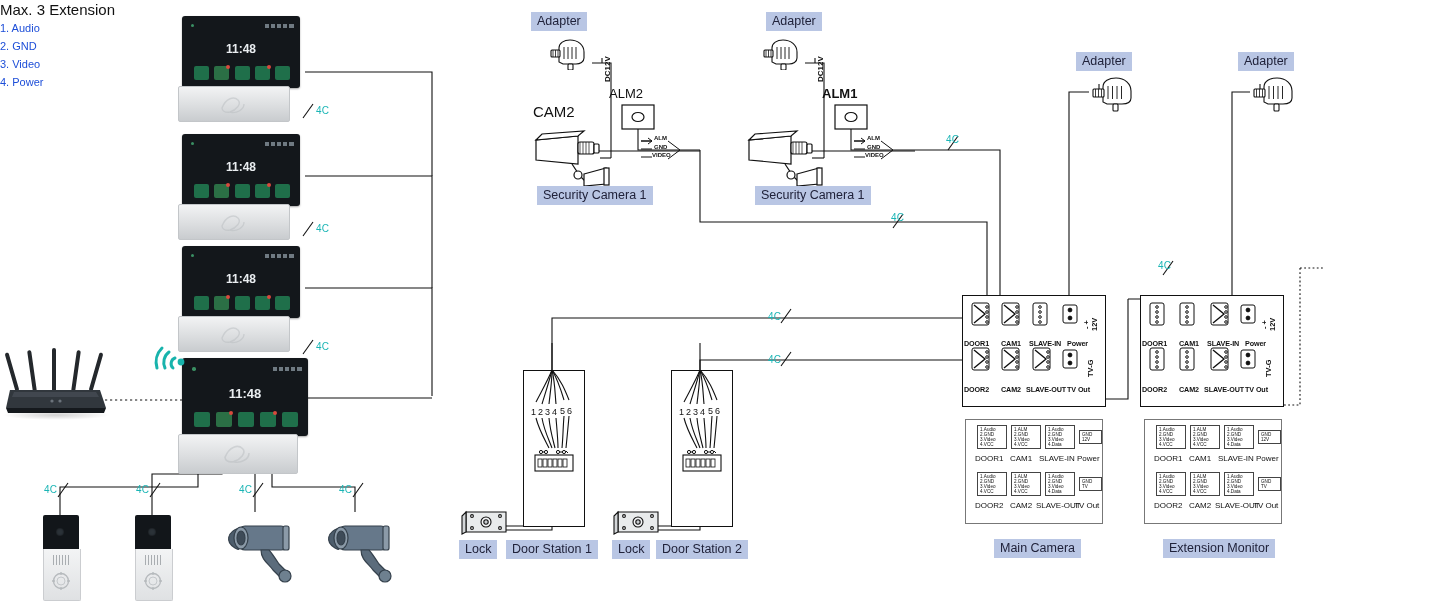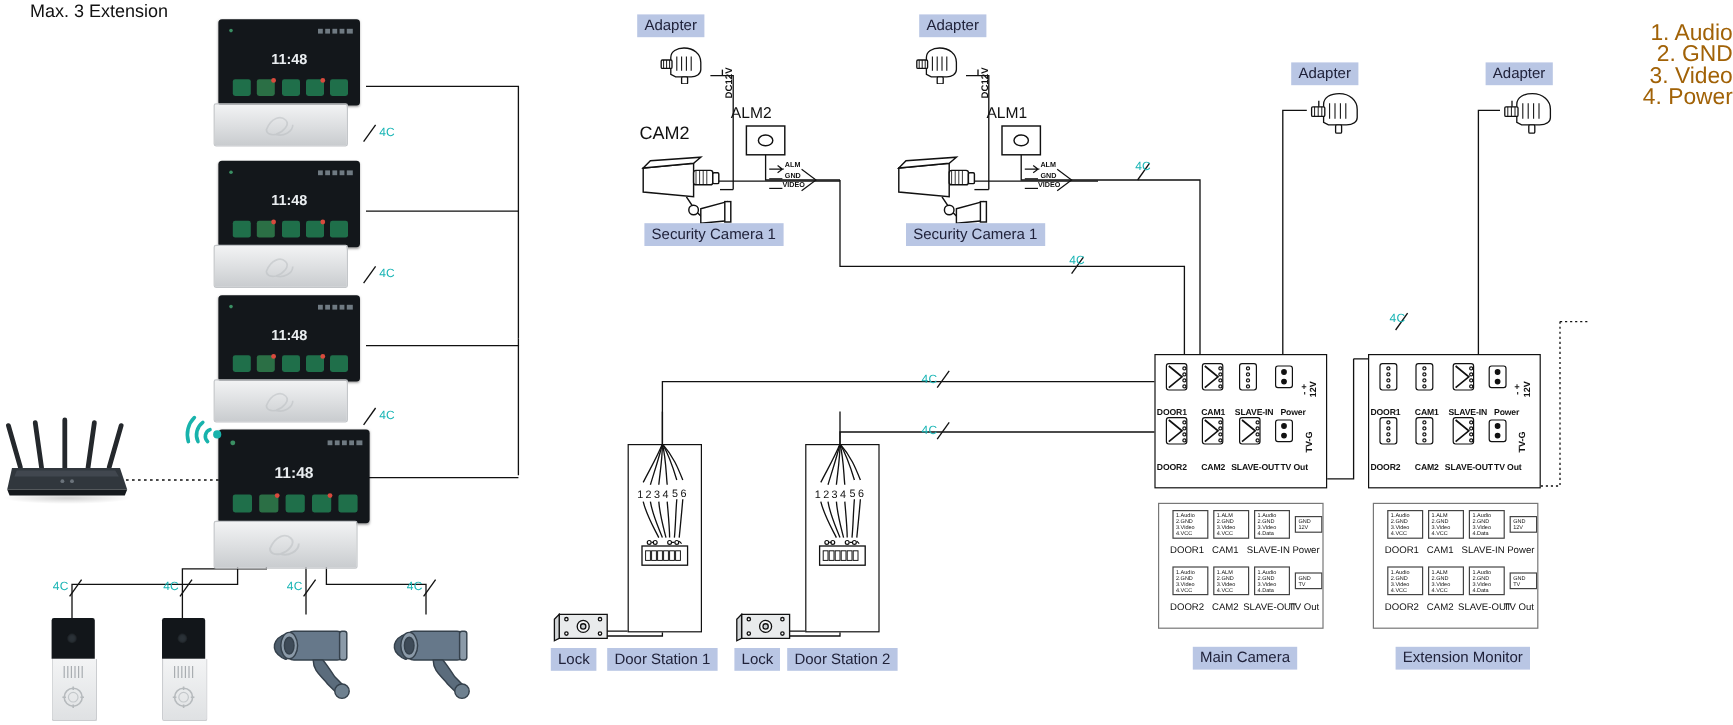--- a/index.html
+++ b/index.html
@@ -11,21 +11,21 @@
 
   
   .cap{position:absolute;background:#b9c6e4;color:#20223a;font-size:12.5px;
        line-height:15px;padding:2px 6px;white-space:nowrap;}
 
   
   .txt{position:absolute;white-space:nowrap;color:#111;}
   .cam-lab{font-size:15px;}
   .alm-lab{font-size:13px;}
   .note{font-size:15px;line-height:19px;color:#111;white-space:nowrap;}
-  .legend{font-size:19px;line-height:18px;color:#a16207;text-align:right;}
+  .legend{font-size:11px;line-height:18px;color:#1d4ed8;}
 
   
   .tag4c{position:absolute;color:#1ab5b5;font-size:10px;font-weight:normal;
          letter-spacing:.2px;white-space:nowrap;}
 
   
   .port{position:absolute;font-size:7.2px;font-weight:bold;color:#111;
         white-space:nowrap;letter-spacing:-.1px;}
   .vlab{position:absolute;font-size:7.5px;font-weight:bold;color:#111;
         white-space:nowrap;transform-origin:0 0;transform:rotate(-90deg);}
@@ -430,21 +430,21 @@
       <path d="M48 14 v12 M51 14 v12 M54 14 v12 M57 14 v12" stroke-width=".7"></path>
       <rect x="62" y="16" width="5" height="9" rx="1"></rect>
       <path d="M40 36 L48 48 L56 56" stroke-width="1.2" fill="none"></path>
       <circle cx="46" cy="47" r="4"></circle>
       <path d="M52 46 L74 40 L74 56 L52 58 Z"></path>
       <rect x="72" y="40" width="5" height="17"></rect>
     </g>
   </svg>
   <div class="cap" style="left:755px;top:186px;">Security Camera 1</div>
 
-  <div class="txt alm-lab" style="left:822px;top:86px;">ALM1</div>
+  <div class="txt alm-lab" style="left:822px;top:86px;font-weight:bold;">ALM1</div>
   <svg class="dev" style="left:833px;top:103px;width:36px;height:28px;" viewBox="0 0 36 28">
     <rect x="2" y="2" width="32" height="24" fill="#fff" stroke="#111" stroke-width="1.2"></rect>
     <ellipse cx="18" cy="14" rx="6" ry="4.5" fill="#fff" stroke="#111" stroke-width="1.2"></ellipse>
   </svg>
   <div class="tinylab" style="left:867px;top:135px;">ALM</div>
   <div class="tinylab" style="left:867px;top:144px;">GND</div>
   <div class="tinylab" style="left:865px;top:152px;">VIDEO</div>
 
   <div class="tag4c" style="left:946px;top:134px;">4C</div>
   <div class="tag4c" style="left:891px;top:212px;">4C</div>
@@ -466,21 +466,21 @@
       <path d="M15 28 L15 13 C15 7 21 4 28 4 C37 4 43 10 43 17 L43 24 C43 28 39 30 34 30 L19 30 Z"></path>
       <rect x="5" y="15" width="11" height="8" rx="1"></rect>
       <path d="M7.5 15 v8 M10.5 15 v8 M13.5 15 v8" stroke-width=".8"></path>
       <path d="M20 12 v13 M24.5 12 v13 M29 12 v13 M33.5 12 v13" stroke-width=".9"></path>
       <rect x="25" y="30" width="5" height="7" rx="1"></rect>
     </g>
   </svg>
 
   <div class="tag4c" style="left:1158px;top:260px;">4C</div>
 
-  <div class="note" style="left:1330px;top:258px;margin-left:25px;">Max. 3 Extension</div>
+  <div class="note" style="left:1330px;top:258px;">Max. 3 Extension</div>
 
   <div class="dev" style="left:523px;top:370px;width:60px;height:155px;border:1.3px solid #111;background:#fff;"></div>
   <svg class="dev" style="left:523px;top:370px;width:60px;height:110px;" viewBox="0 0 60 110">
     <g stroke="#111" fill="none" stroke-width="1.1">
       <path d="M29 0 C24 12 18 22 13 32"></path>
       <path d="M29 0 C26 12 22 24 19 34"></path>
       <path d="M29 0 C29 12 27 24 26 34"></path>
       <path d="M29 0 C32 12 32 24 33 34"></path>
       <path d="M29 0 C35 10 38 20 41 30"></path>
       <path d="M29 0 C38 10 42 20 46 30"></path>

